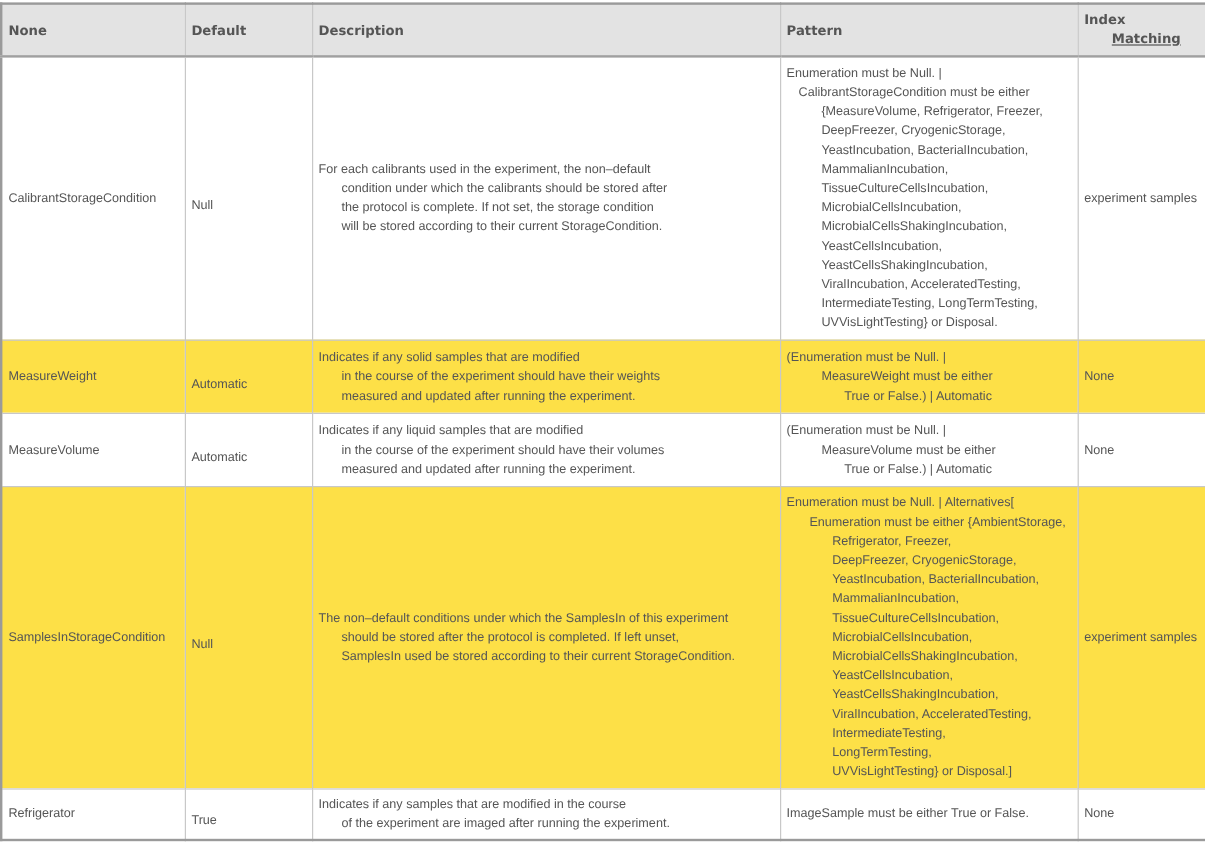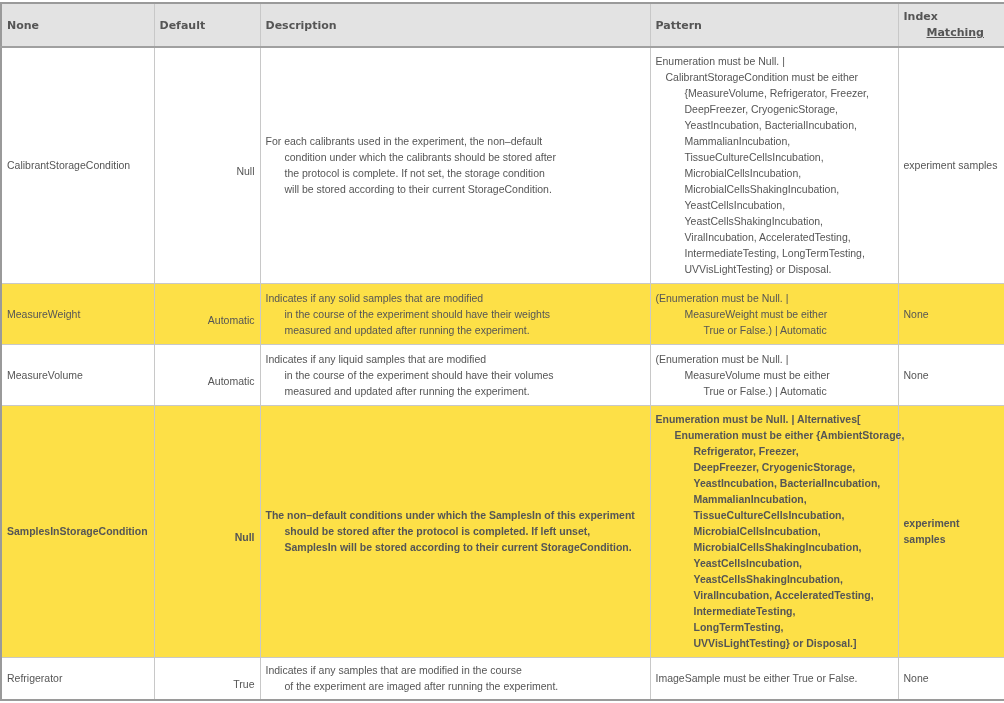--- a/index.html
+++ b/index.html
@@ -43,24 +43,24 @@
       border-right: 1px solid #c8c8c8;
       border-bottom: 1px solid #c8c8c8;
       line-height: 16px;
     }
     tr.shade td { background: #fde047; }
     tr.plain td { background: #ffffff; }
     td .ln { display: block; white-space: nowrap; }
     td .i1 { padding-left: 19px; }
     td .i2 { padding-left: 29px; }
     td .i3 { padding-left: 38px; }
-    td.def { padding-top: 16px; text-align: right; }
+    td.def { padding-top: 16px; }
     tr.r0 td { height: 236px; margin-left: 39px; }
     tr.r1 td, tr.r2 td { height: 61px; }
-    tr.r3 td { height: 252px; font-weight: bold; }
+    tr.r3 td { height: 252px; }
     tr.r4 td { height: 43px; }
   </style>
 </head>
 <body>
 
 <table class="opts">
   <colgroup>
     <col class="c-name">
       <col class="c-def">
       <col class="c-desc">
@@ -140,21 +140,21 @@
       </td>
       <td>None</td>
     </tr>
 
     <tr class="shade r3">
       <td>SamplesInStorageCondition</td>
       <td class="def">Null</td>
       <td>
         <span class="ln">The non–default conditions under which the SamplesIn of this experiment</span>
         <span class="ln i1">should be stored after the protocol is completed. If left unset,</span>
-        <span class="ln i1">SamplesIn will be stored according to their current StorageCondition.</span>
+        <span class="ln i1">SamplesIn used be stored according to their current StorageCondition.</span>
       </td>
       <td>
         <span class="ln">Enumeration must be Null. | Alternatives[</span>
         <span class="ln i1">Enumeration must be either {AmbientStorage,</span>
         <span class="ln i3">Refrigerator, Freezer,</span>
         <span class="ln i3">DeepFreezer, CryogenicStorage,</span>
         <span class="ln i3">YeastIncubation, BacterialIncubation,</span>
         <span class="ln i3">MammalianIncubation,</span>
         <span class="ln i3">TissueCultureCellsIncubation,</span>
         <span class="ln i3">MicrobialCellsIncubation,</span>

